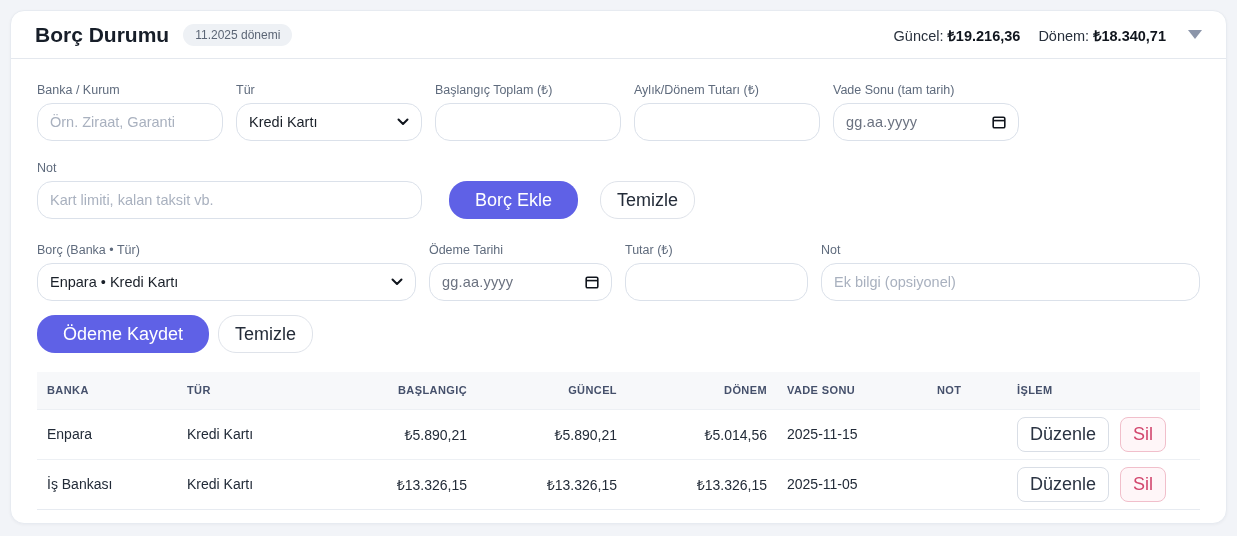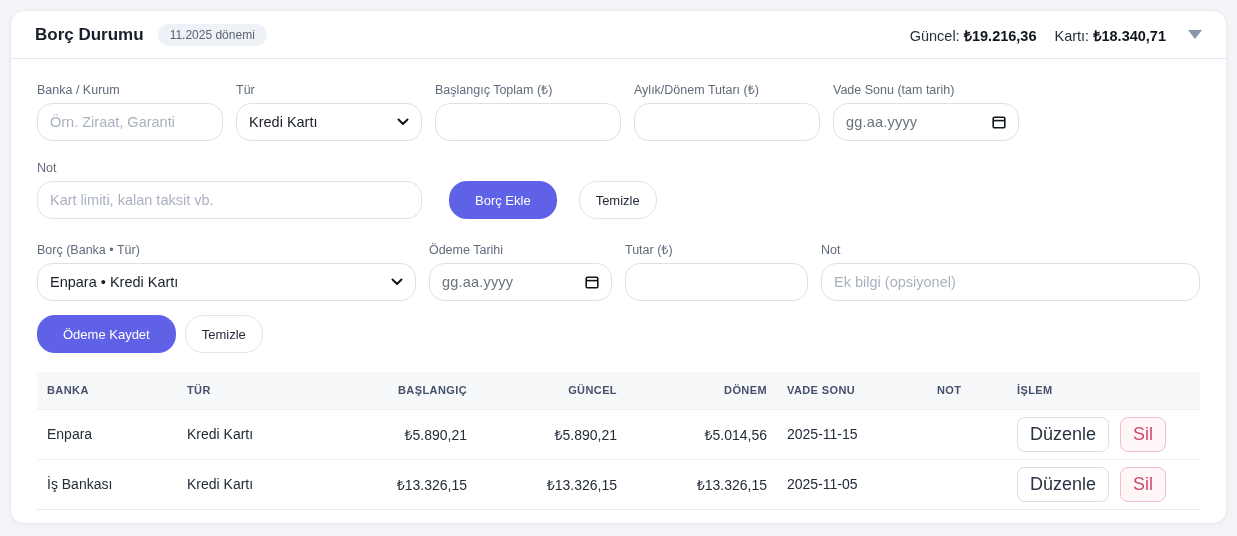--- a/index.html
+++ b/index.html
@@ -20,21 +20,21 @@
     border-radius: 14px;
     box-shadow: 0 1px 3px rgba(20,30,50,0.04);
   }
   
   .card-header {
     height: 48px;
     display: flex; align-items: center;
     padding: 0 22px 0 24px;
     border-bottom: 1px solid #e4e8ee;
   }
-  .title { font-size: 17px; font-weight: bold; color: #171e29; }
+  .title { font-size: 21px; font-weight: bold; color: #171e29; }
   .badge {
     margin-left: 14px;
     background: #eef1f5; color: #5b6575;
     font-size: 12px; padding: 4px 12px;
     border-radius: 999px; white-space: nowrap;
   }
   .header-right {
     margin-left: auto;
     display: flex; align-items: center; gap: 18px;
     font-size: 14.5px; color: #28303c;
@@ -75,21 +75,21 @@
   input.control::placeholder { color: #a9b1bf; opacity: 1; }
   .select-box { justify-content: space-between; cursor: pointer; }
   .select-box .sel-value { color: #1a2029; }
   .date-box { justify-content: space-between; cursor: text; gap: 8px; }
   .date-box .date-text { color: #6b7280; letter-spacing: 0.2px; }
   .row-2 { margin-top: 20px; }
   .btn {
     height: 38px;
     border-radius: 18px;
     font-family: "Liberation Sans", sans-serif;
-    font-size: 13px;
+    font-size: 18px;
     cursor: pointer;
     border: 1px solid transparent;
     display: inline-flex; align-items: center; justify-content: center;
   }
   .btn-primary {
     background: #5f61e6; color: #ffffff;
     padding: 0 26px; border: none;
   }
   .btn-ghost {
     background: #ffffff; color: #242c39;
@@ -136,21 +136,21 @@
 
   <div class="card-header">
     <span class="title">Borç Durumu</span>
     <span class="badge">11.2025 dönemi</span>
     <div class="header-right">
       <span class="stat">
         <span>Güncel:</span>
         <b>₺19.216,36</b>
       </span>
       <span class="stat">
-        <span>Kartı:</span>
+        <span>Dönem:</span>
         <b>₺18.340,71</b>
       </span>
       <span class="collapse-toggle">
         <span class="tri"></span>
       </span>
     </div>
   </div>
 
   <div class="card-body">
 

